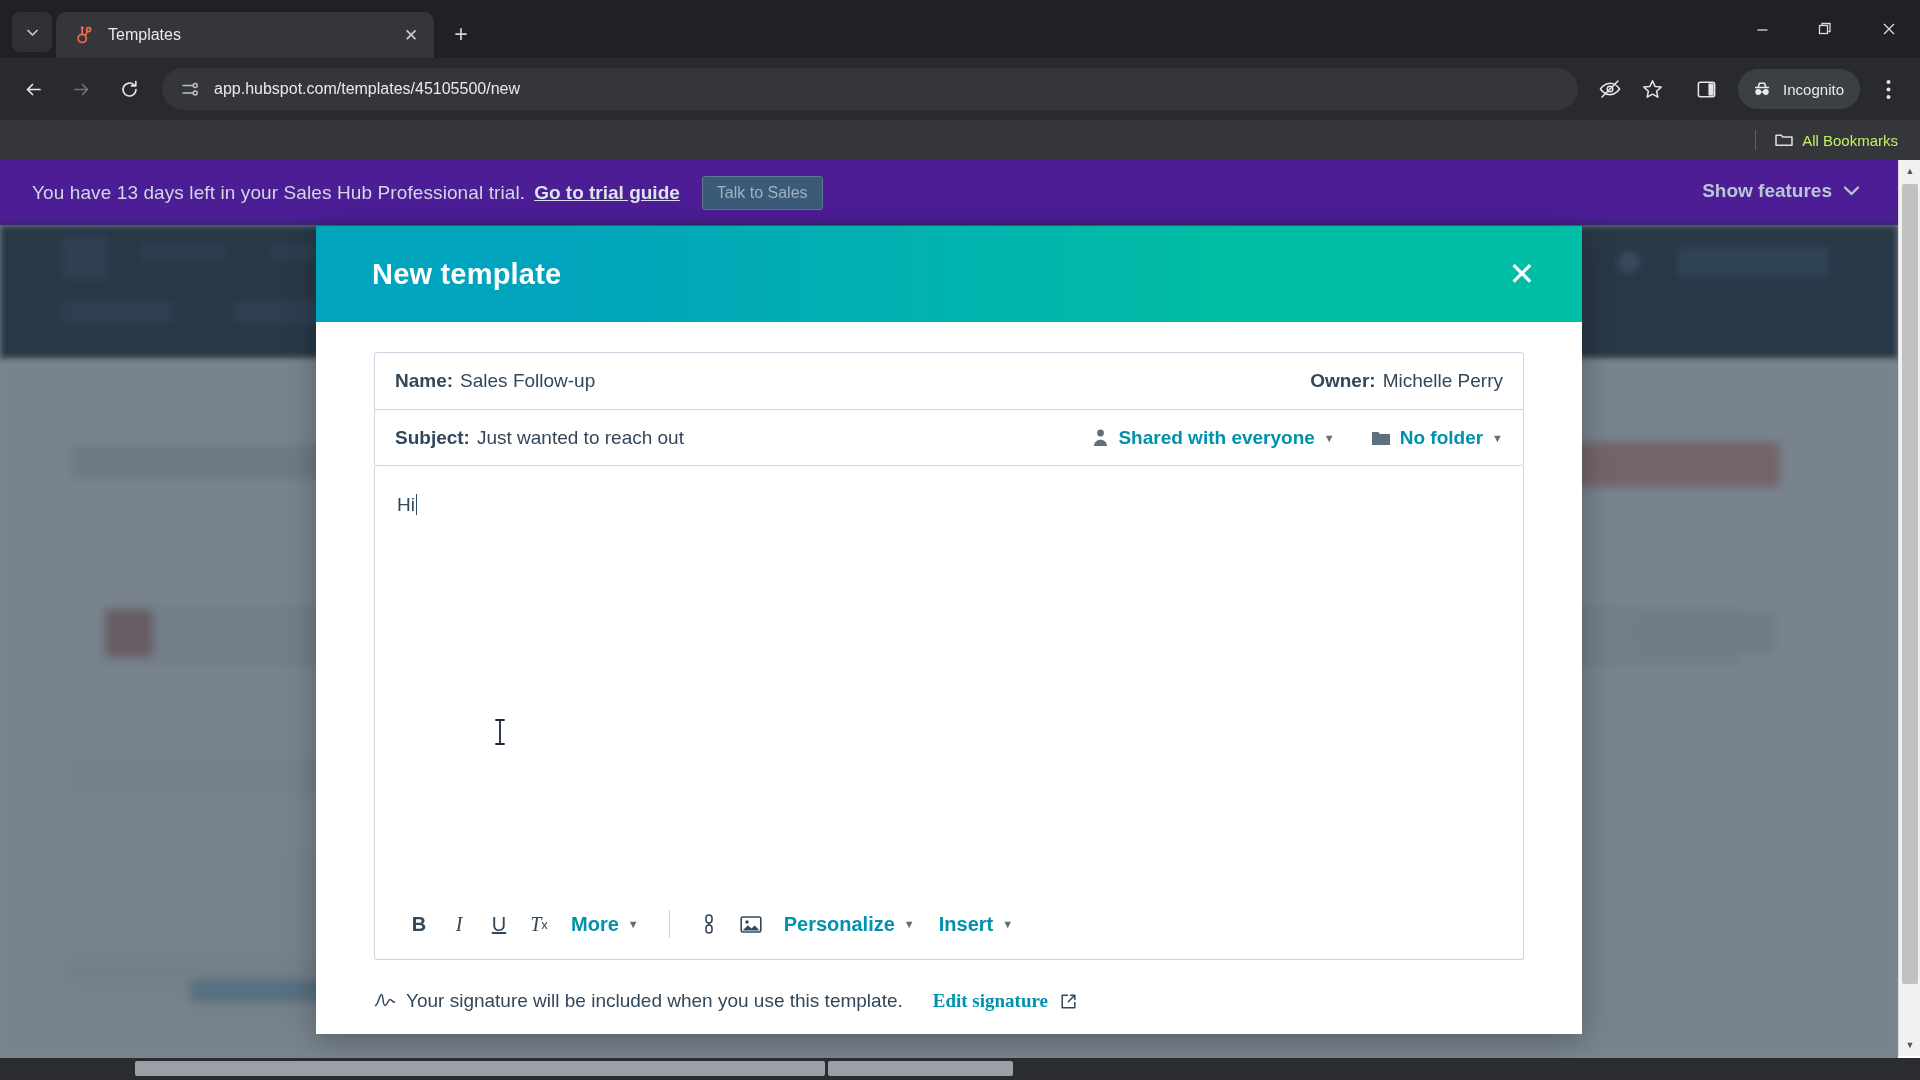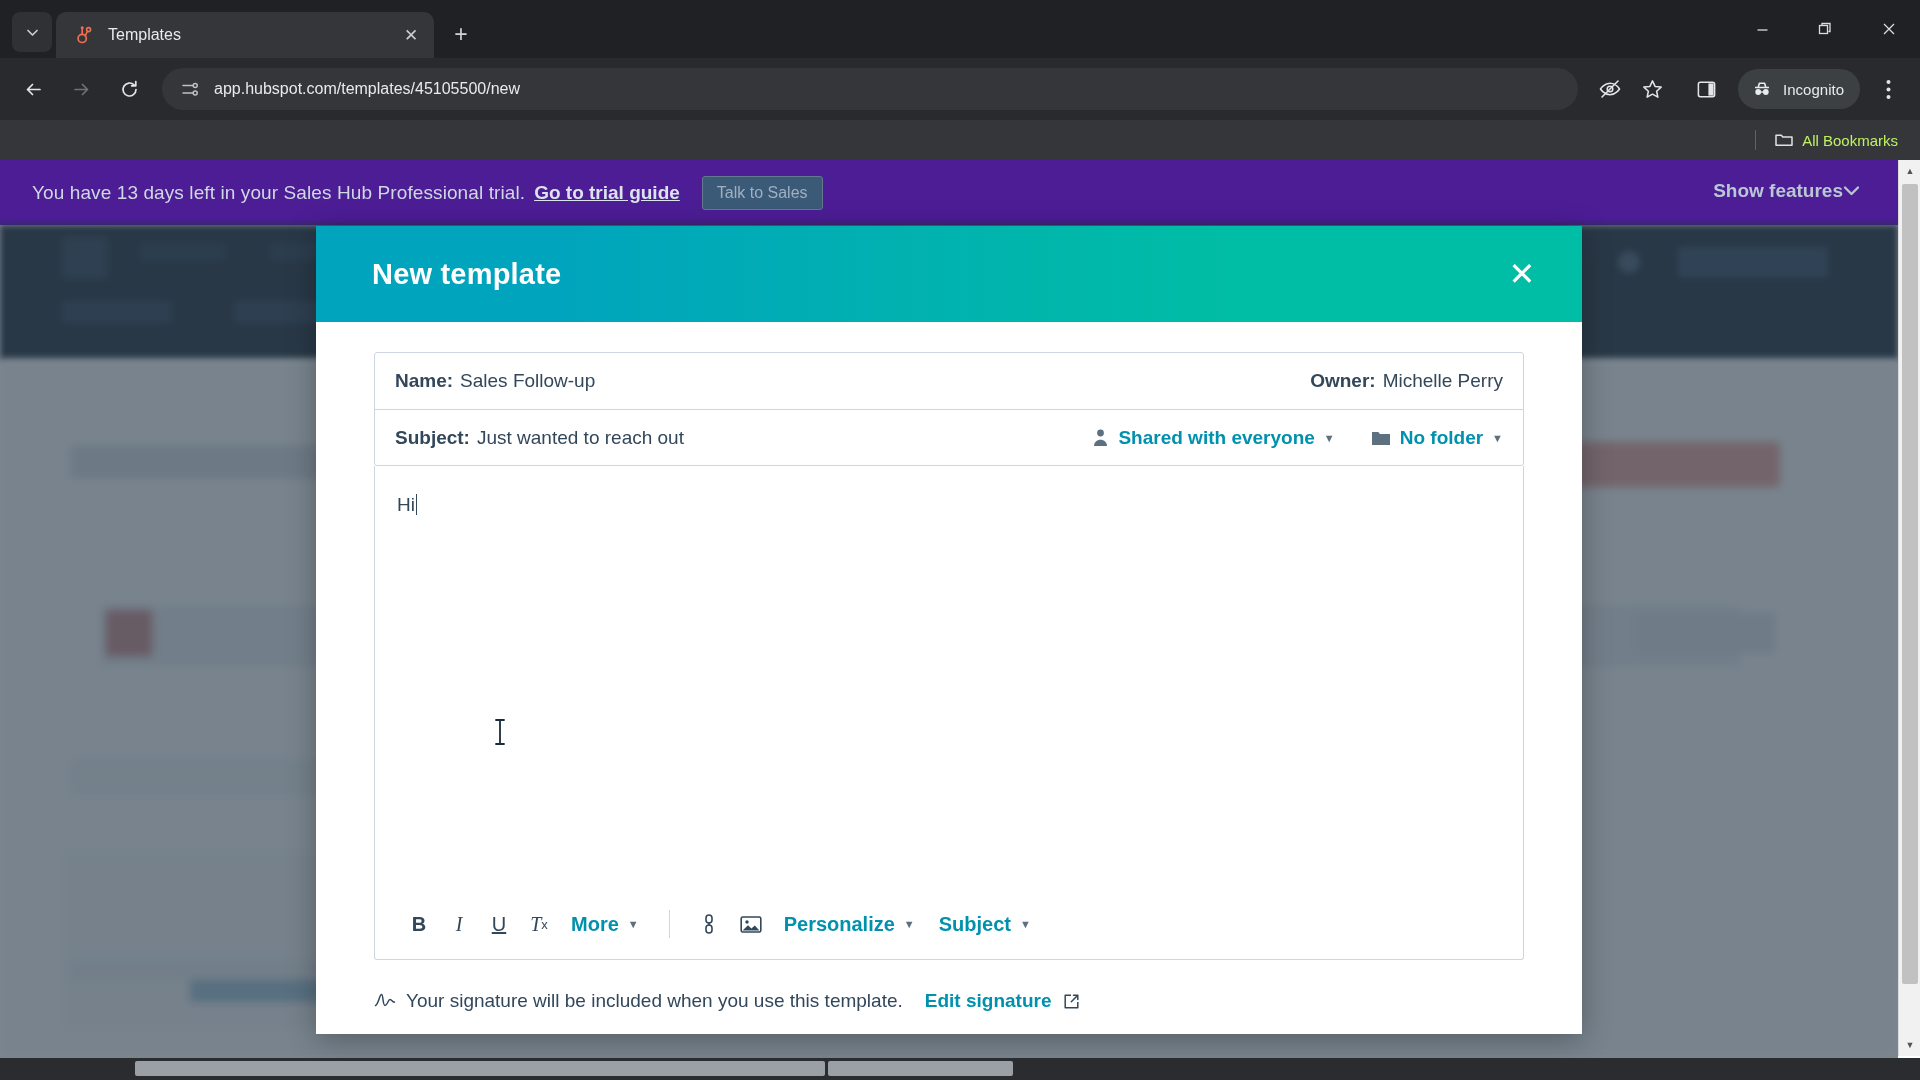--- a/index.html
+++ b/index.html
@@ -145,21 +145,21 @@
     font-size: 19px; color: #dbe3ec; text-decoration: underline;
     font-weight: 700; margin-left: 9px;
   }
   .trialbar .tb-btn {
     margin-left: 22px; border: 1px solid #64798e; color: #9fb0c2;
     background: #3b5a77; border-radius: 3px; font-size: 16px;
     padding: 7px 14px;
   }
   .trialbar .tb-right {
     position: absolute; right: 60px; top: 0; height: 61px;
-    display: flex; align-items: center; 
+    display: flex; align-items: center; gap: 11px;
     color: #b9c6d4; font-size: 19px; font-weight: 700;
   }
 
   
   .appbg { position: absolute; left: 0; top: 65px; width: 1898px; height: 831px; }
   .appnav {
     height: 135px; background: #253342; filter: blur(3px);
     position: relative; overflow: hidden;
   }
   .appnav .logo {
@@ -304,21 +304,21 @@
   .ticon {
     width: 38px; height: 38px; display: flex; align-items: center;
     justify-content: center; color: #33475b;
   }
   .sigrow {
     display: flex; align-items: center; gap: 10px;
     padding: 26px 58px 22px 58px; background: #fff;
   }
   .sigrow .sigtext { font-size: 19px; color: #33475b; }
   .sigrow .siglink {
-    font-size: 19px; color: #0091ae; font-weight: 700; margin-left: 12px;
+    font-size: 19px; color: #0091ae; font-weight: 700; margin-left: 20px; font-family: Liberation Serif, serif;
   }
 
   .mouse-cursor {
     position: absolute; left: 492px; top: 558px; z-index: 80;
     pointer-events: none;
   }
 </style>
 </head>
 <body>
 
@@ -564,21 +564,21 @@
                 <rect x="1.2" y="2" width="19.6" height="15" rx="1.6" fill="none" stroke="#33475b" stroke-width="1.6"></rect>
                 <circle cx="7" cy="7" r="1.7" fill="#33475b"></circle>
                 <path d="M2.6 15.4l5.4-5.2 3.4 3.2 3.4-3 4.6 5z" fill="#33475b"></path>
               </svg>
             </div>
             <div class="tdrop">
               <span>Personalize</span>
               <span class="caret">▼</span>
             </div>
             <div class="tdrop">
-              <span>Subject</span>
+              <span>Insert</span>
               <span class="caret">▼</span>
             </div>
           </div>
         </div>
       </div>
 
       <div class="sigrow">
         <svg width="22" height="18" viewBox="0 0 22 18">
           <path d="M1.5 13.5c3-1 4-11 6-11s1 11 3.5 11 3-6 5-6 2.2 3 4.5 2.6" fill="none" stroke="#33475b" stroke-width="1.5" stroke-linecap="round"></path>
         </svg>

